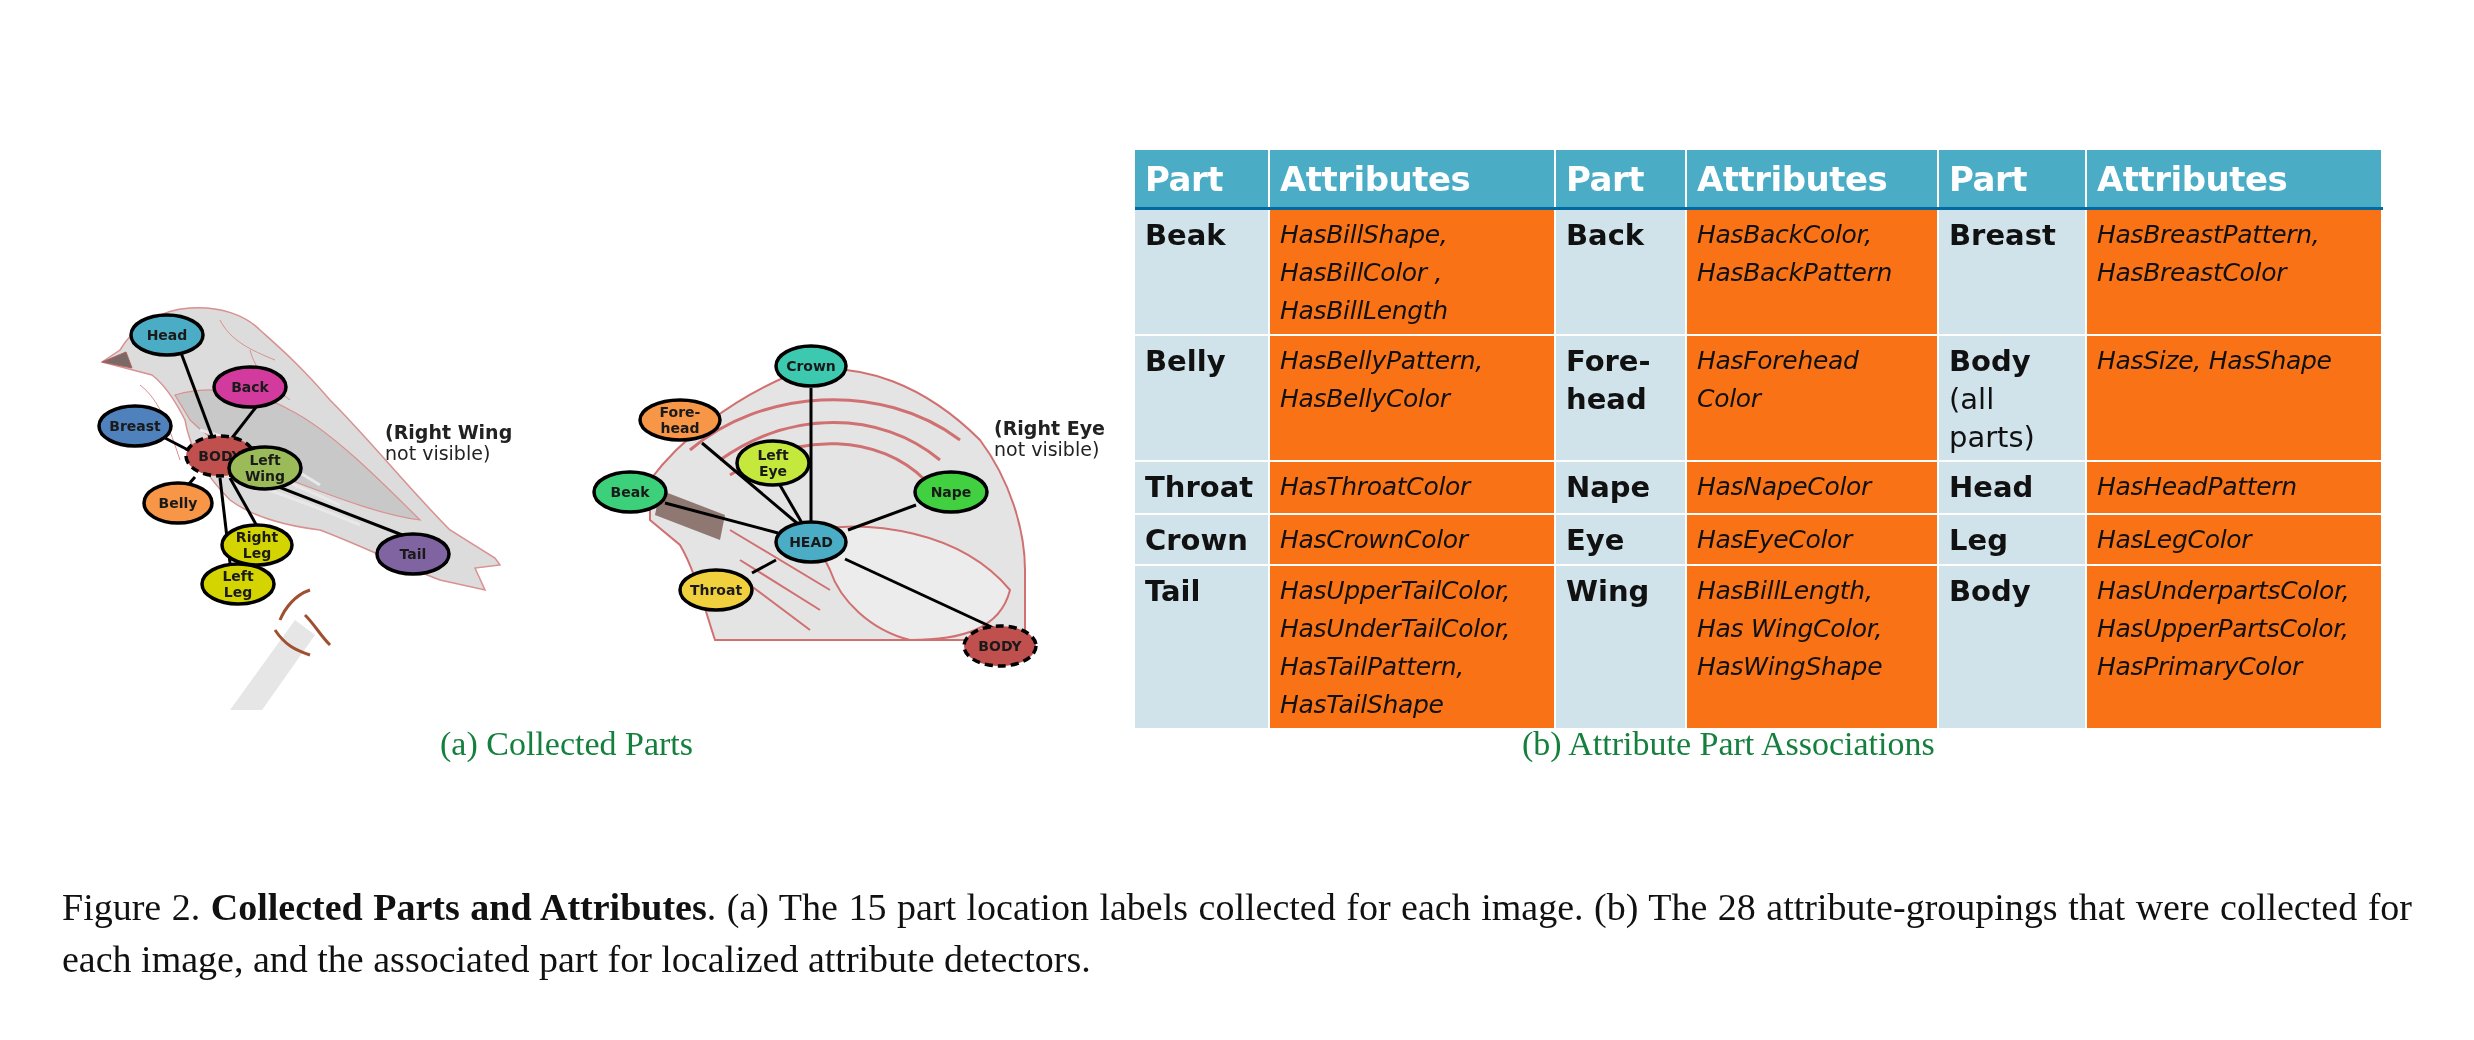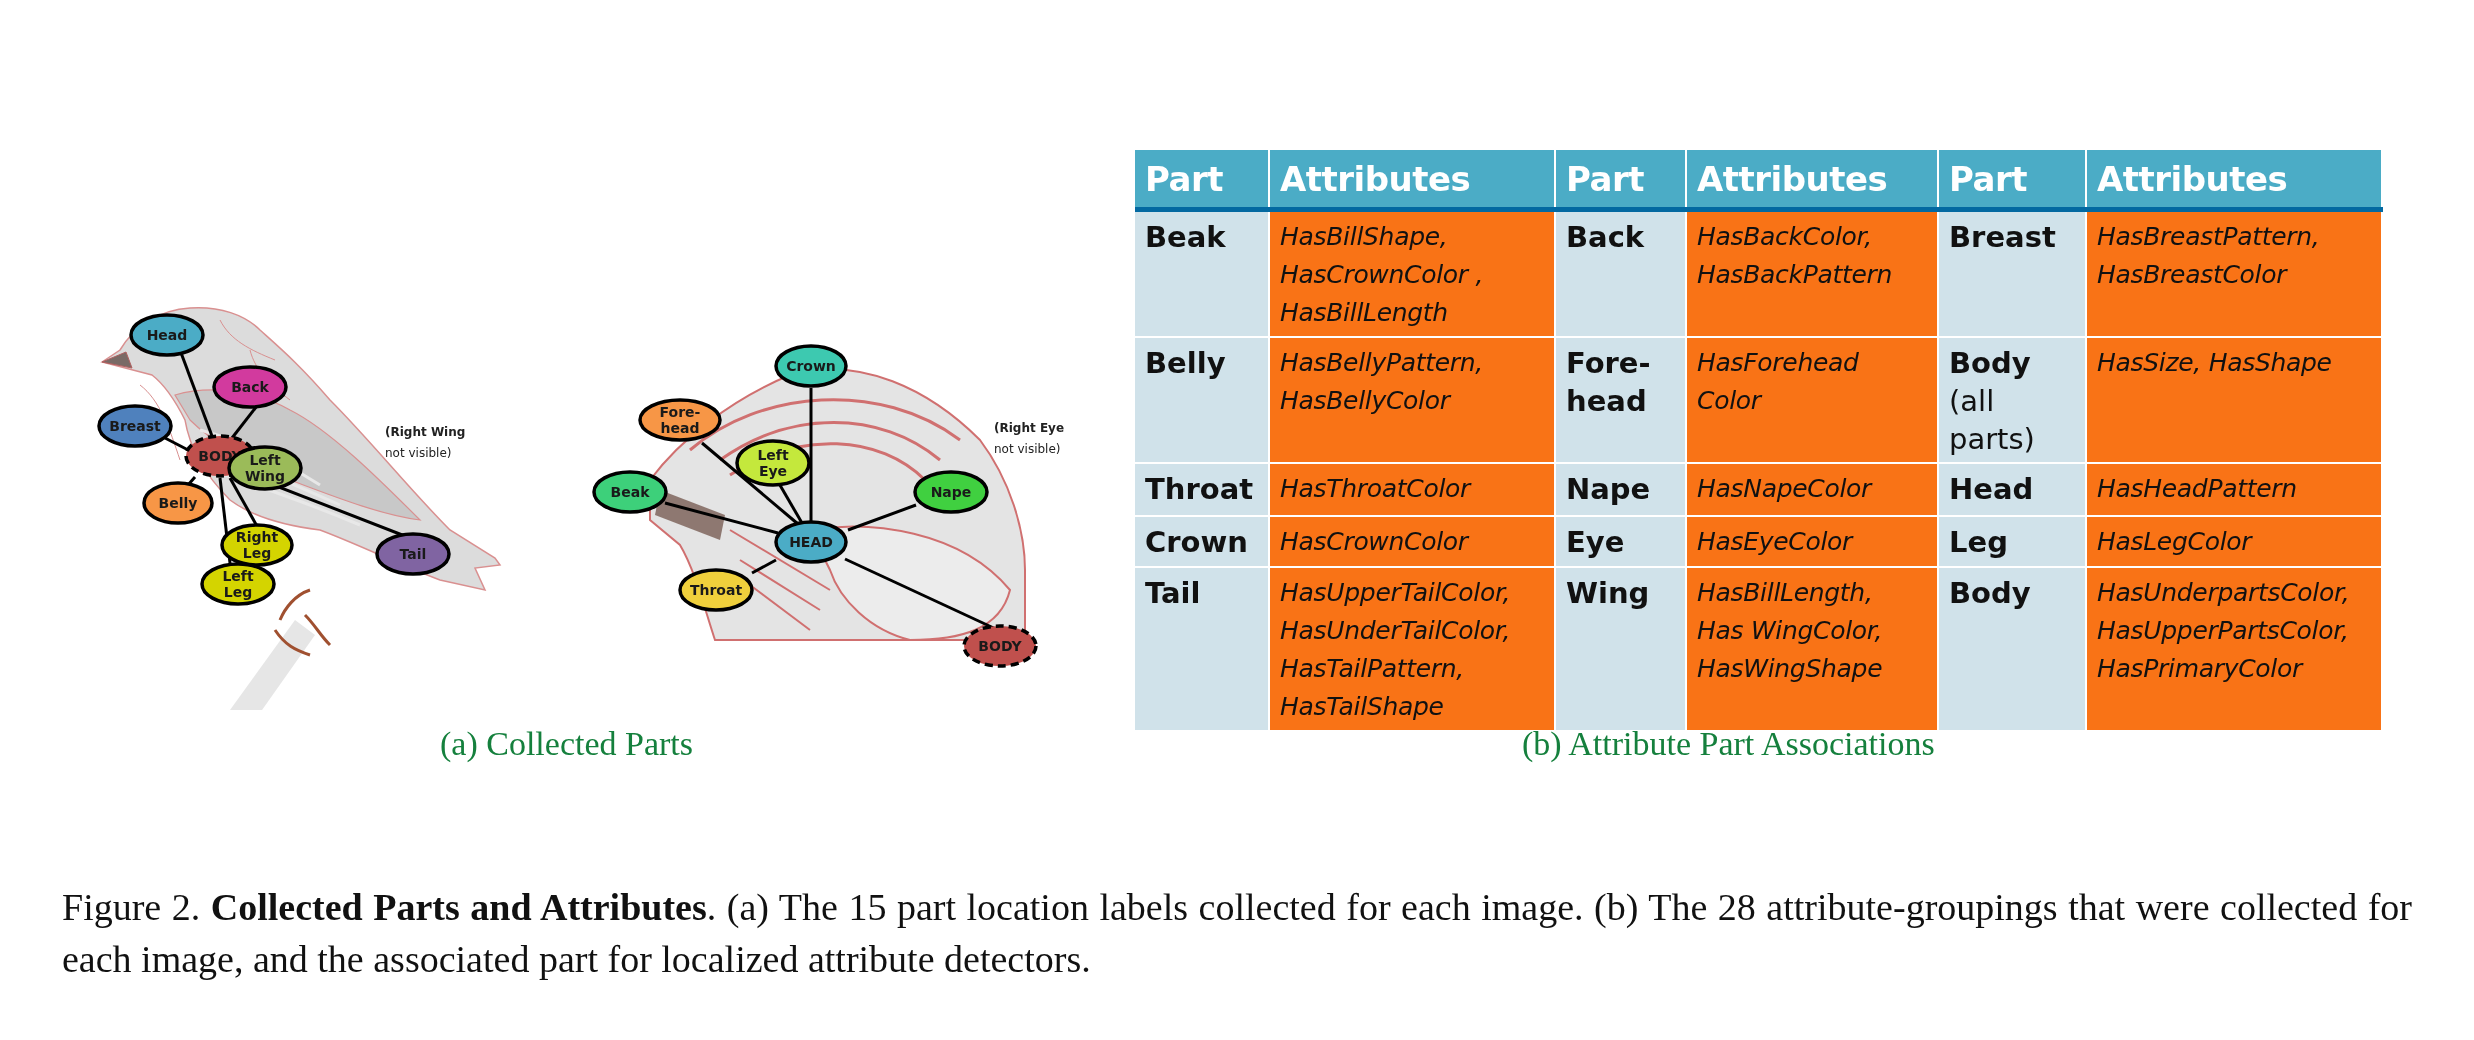--- a/index.html
+++ b/index.html
@@ -1,24 +1,24 @@
 <!DOCTYPE html>
 <html><head>
 <meta charset="utf-8">
 <style>
   html, body { margin:0; padding:0; background:#ffffff; }
   body { width:2474px; height:1040px; position:relative; overflow:hidden; font-family:"Liberation Serif", serif; }
   .abs { position:absolute; }
   svg text { font-family:"DejaVu Sans", sans-serif; font-weight:bold; }
-  .note { font-family:"DejaVu Sans", sans-serif; font-size:12px; color:#222; line-height:21px; }
+  .note { font-family:"DejaVu Sans", sans-serif; font-size:19px; color:#222; line-height:21px; }
   .note b { font-weight:bold; }
 
   
   #attr-table { position:absolute; left:1135px; top:150px; width:1247px; border-collapse:collapse; table-layout:fixed; }
-  #attr-table th { background:#4bacc6; color:#ffffff; font-family:"DejaVu Sans", sans-serif; font-weight:bold; font-size:34px; text-align:left; padding:0 10px; height:57px; border-right:2px solid #ffffff; border-bottom:5px solid #0369a1; vertical-align:middle; letter-spacing:-0.5px; }
+  #attr-table th { background:#4bacc6; color:#ffffff; font-family:"DejaVu Sans", sans-serif; font-weight:bold; font-size:34px; text-align:left; padding:0 10px; height:57px; border-right:2px solid #ffffff; border-bottom:3px solid #0369a1; vertical-align:middle; letter-spacing:-0.5px; }
   #attr-table td { font-family:"DejaVu Sans", sans-serif; font-size:26px; vertical-align:top; padding:6px 10px 4px 10px; border-right:2px solid #ffffff; border-bottom:2px solid #ffffff; line-height:38px; color:#111; }
   #attr-table td.part { background:#d0e2ea; font-weight:bold; font-size:29px; }
   #attr-table td.part span.plain { font-weight:normal; }
   #attr-table td.attr { background:#f97316; font-style:italic; font-size:25px; letter-spacing:-0.3px;margin-top:14px; }
   .attr-line { display:block; white-space:nowrap; }
 
   .subcap { position:absolute; font-size:34px; color:#15803d; white-space:nowrap; }
   #figure-caption { position:absolute; left:62px; top:881px; width:2350px; font-size:38px; line-height:52px; color:#111; text-align:justify; text-align-last:left; }
   #figure-caption b { font-weight:bold; }
 </style>
@@ -174,21 +174,21 @@
       <th>Attributes</th>
       <th>Part</th>
       <th>Attributes</th>
     </tr>
   </thead>
   <tbody id="table-body">
       <tr style="height: 126px;">
         <td class="part"><span>Beak</span></td>
         <td class="attr">
           <span class="attr-line">HasBillShape,</span>
-          <span class="attr-line">HasCrownColor ,</span>
+          <span class="attr-line">HasBillColor ,</span>
           <span class="attr-line">HasBillLength</span>
         </td>
         <td class="part"><span>Back</span></td>
         <td class="attr">
           <span class="attr-line">HasBackColor,</span>
           <span class="attr-line">HasBackPattern</span>
         </td>
         <td class="part"><span>Breast</span></td>
         <td class="attr">
           <span class="attr-line">HasBreastPattern,</span>

